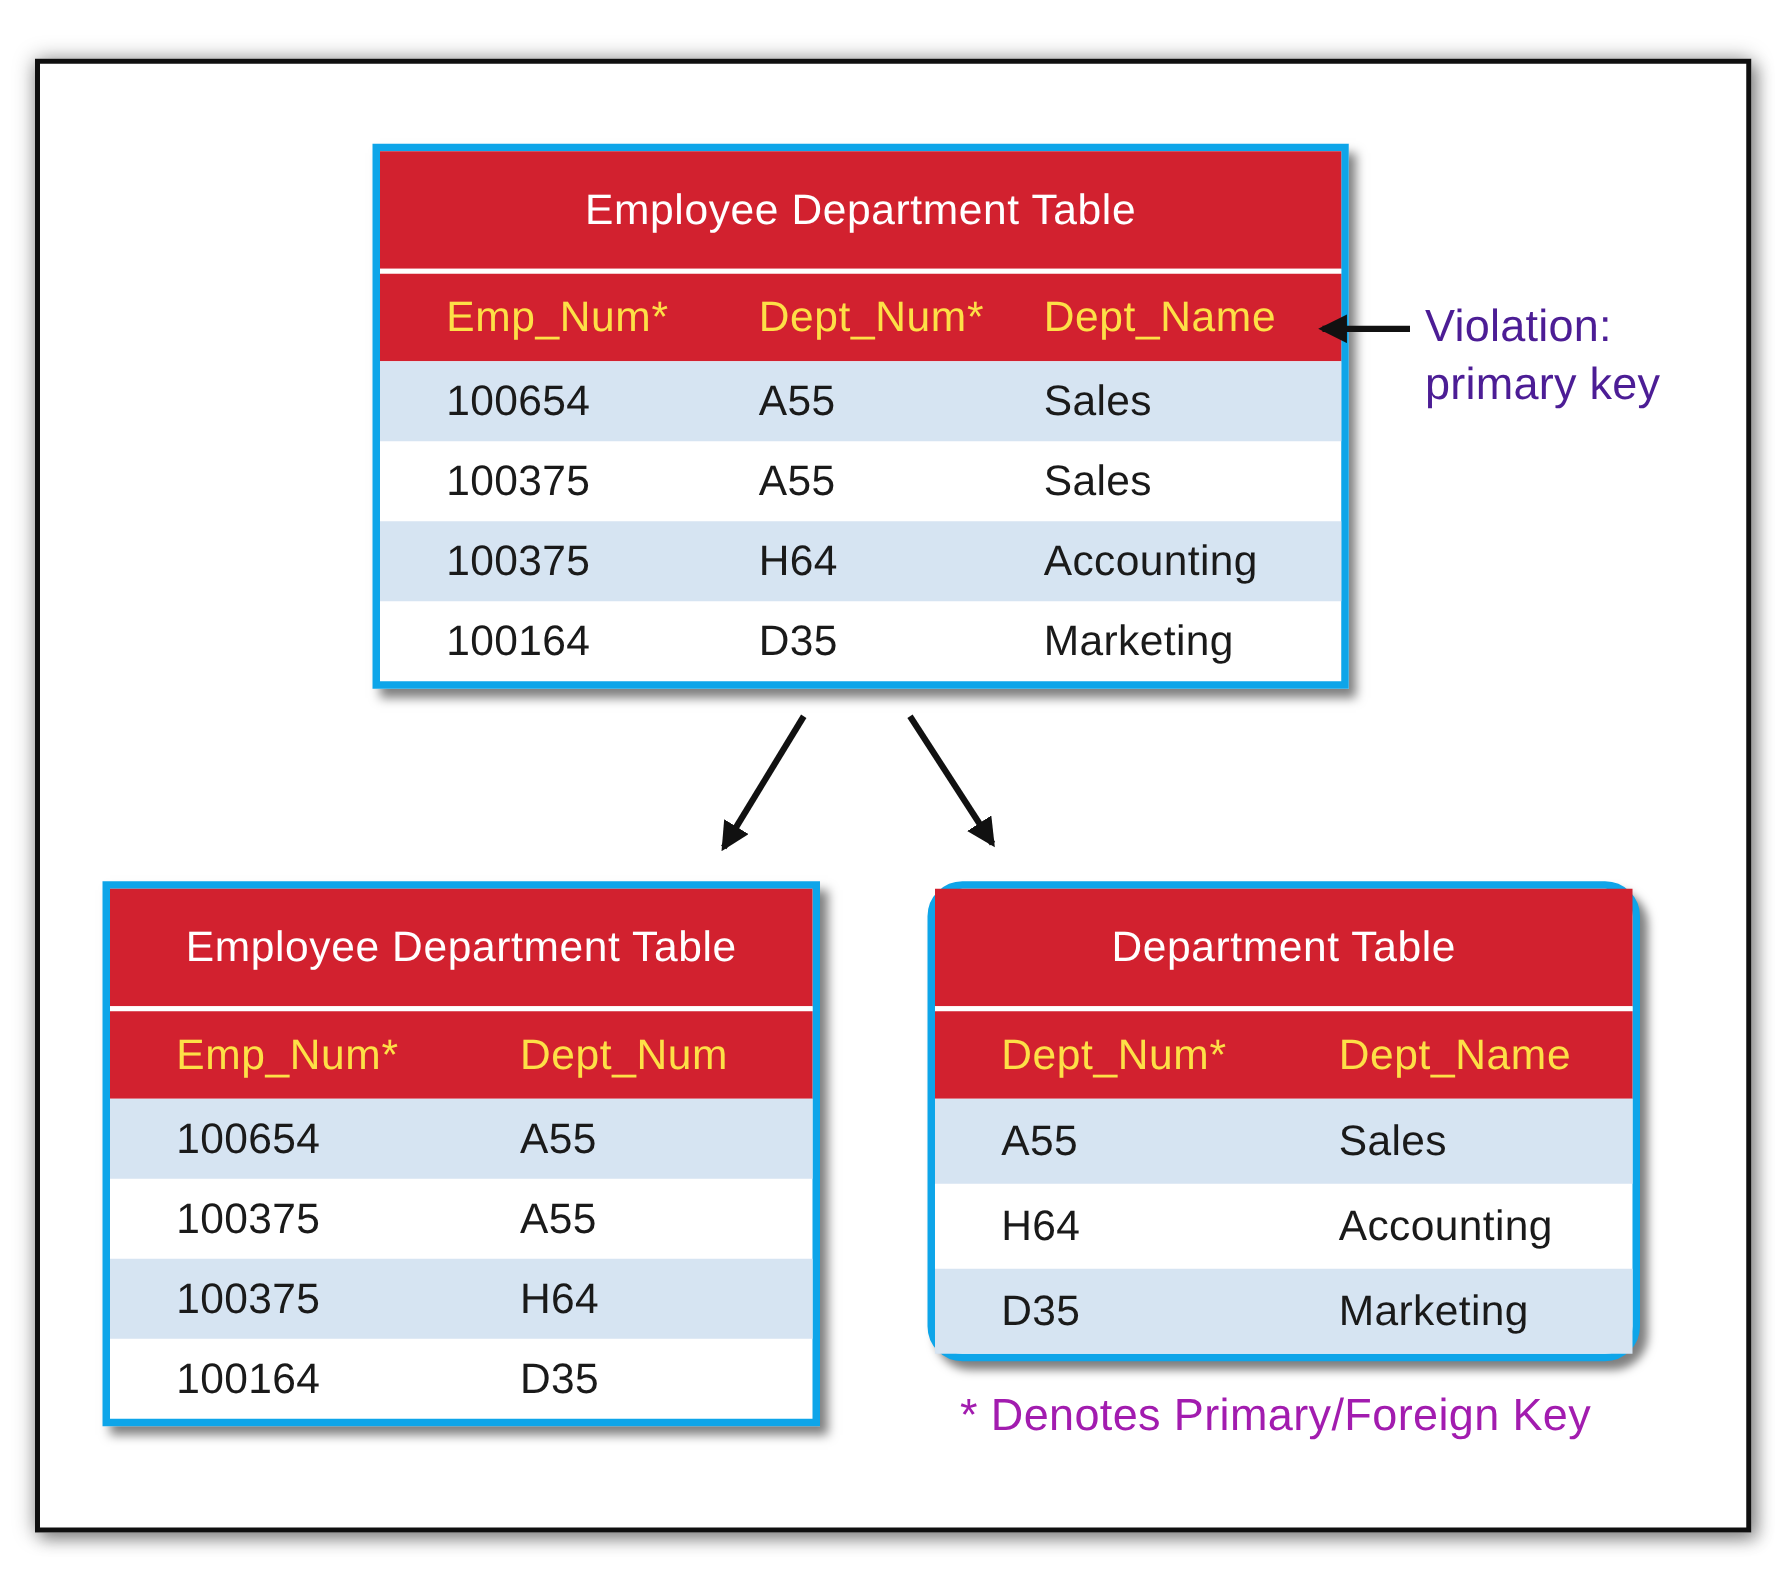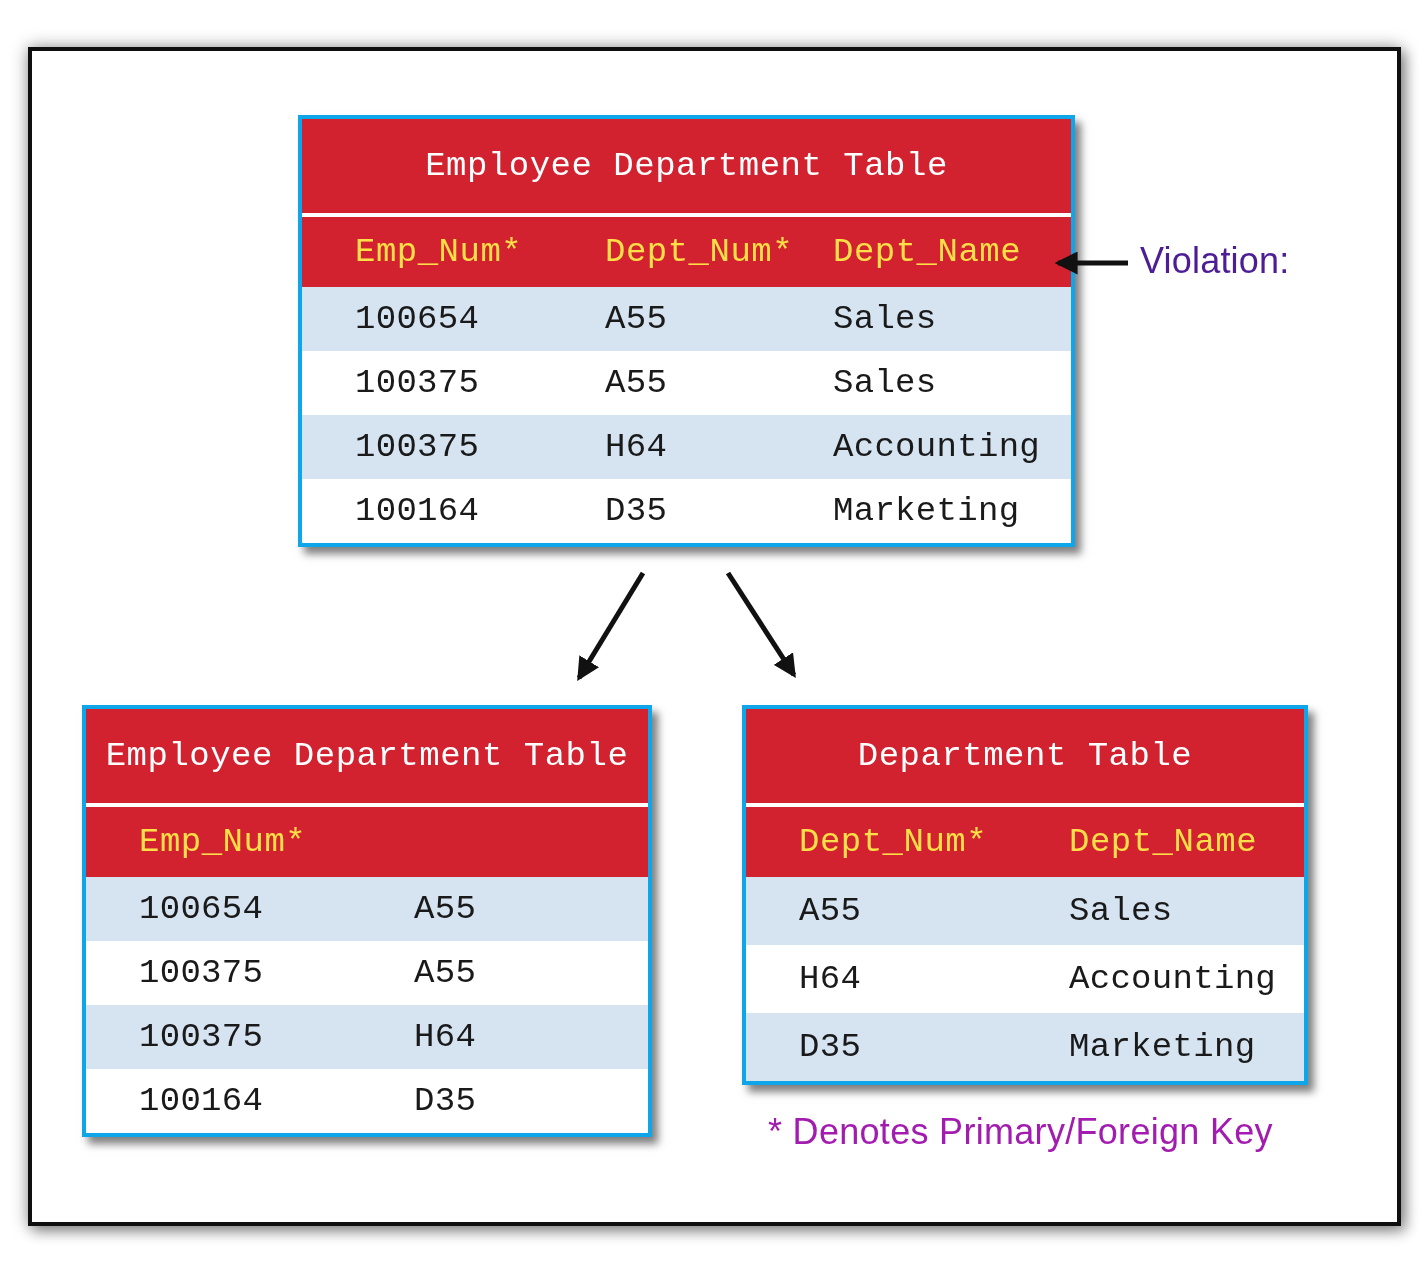--- a/index.html
+++ b/index.html
@@ -21,23 +21,22 @@
     top: 47px;
     width: 1365px;
     height: 1171px;
     background: #ffffff;
     border: 4px solid #0f0f0f;
     box-shadow: 0 0 16px rgba(0,0,0,0.40), 5px 6px 12px rgba(0,0,0,0.30);
   }
   .dtable {
     position: absolute;
     background: #ffffff;
-    border: 4px solid #0ea5e9;
+    border: 6px solid #0ea5e9;
     box-shadow: 6px 7px 8px rgba(0,0,0,0.50);
-    font-family: Liberation Mono, monospace;
   }
   .dtable .ttitle {
     height: 94px;
     background: #d2212f;
     color: #ffffff;
     font-size: 34px;
     letter-spacing: 0.5px;
     display: flex;
     align-items: center;
     justify-content: center;
@@ -66,21 +65,21 @@
   .trow {
     height: 64px;
     color: #1a1a1a;
     font-size: 34px;
     letter-spacing: 0.3px;
   }
   .t-right .trow { height: 68px; }
   .trow:nth-child(even) { background: #d6e4f2; }
   .t-top   { left: 298px; top: 115px; width: 769px; }
   .t-left  { left: 82px;  top: 705px; width: 562px; }
-  .t-right { left: 742px; top: 705px; width: 558px; }
+  .t-right { left: 742px; top: 705px; width: 558px; border-radius: 28px; }
   .violation {
     position: absolute;
     left: 1140px;
     top: 238px;
     font-size: 36px;
     line-height: 46px;
     color: #4c1d95;
     letter-spacing: 0.2px;
   }
   .footnote {
@@ -133,20 +132,21 @@
       <div class="cell">D35</div>
       <div class="cell">Marketing</div>
     </div>
   </div>
 
   <div class="dtable t-left">
     <div class="ttitle">Employee Department Table</div>
     <div class="sep"></div>
     <div class="thead grid">
       <div class="cell">Emp_Num*</div>
+      <div class="cell">Dept_Num</div>
     </div>
     <div class="trow grid">
       <div class="cell">100654</div>
       <div class="cell">A55</div>
     </div>
     <div class="trow grid">
       <div class="cell">100375</div>
       <div class="cell">A55</div>
     </div>
     <div class="trow grid">
@@ -175,20 +175,21 @@
       <div class="cell">Accounting</div>
     </div>
     <div class="trow grid">
       <div class="cell">D35</div>
       <div class="cell">Marketing</div>
     </div>
   </div>
 
   <div class="violation">
     <div>Violation:</div>
+    <div>primary key</div>
   </div>
 
   <div class="footnote">* Denotes Primary/Foreign Key</div>
 
   <svg class="arrows" width="1428" height="1275" viewBox="0 0 1428 1275">
     <defs>
       <marker id="ah" viewBox="0 0 10 10" refX="8.5" refY="5" markerWidth="4.6" markerHeight="4.6" orient="auto-start-reverse">
         <path d="M0,0 L10,5 L0,10 z" fill="#111111"></path>
       </marker>
     </defs>

